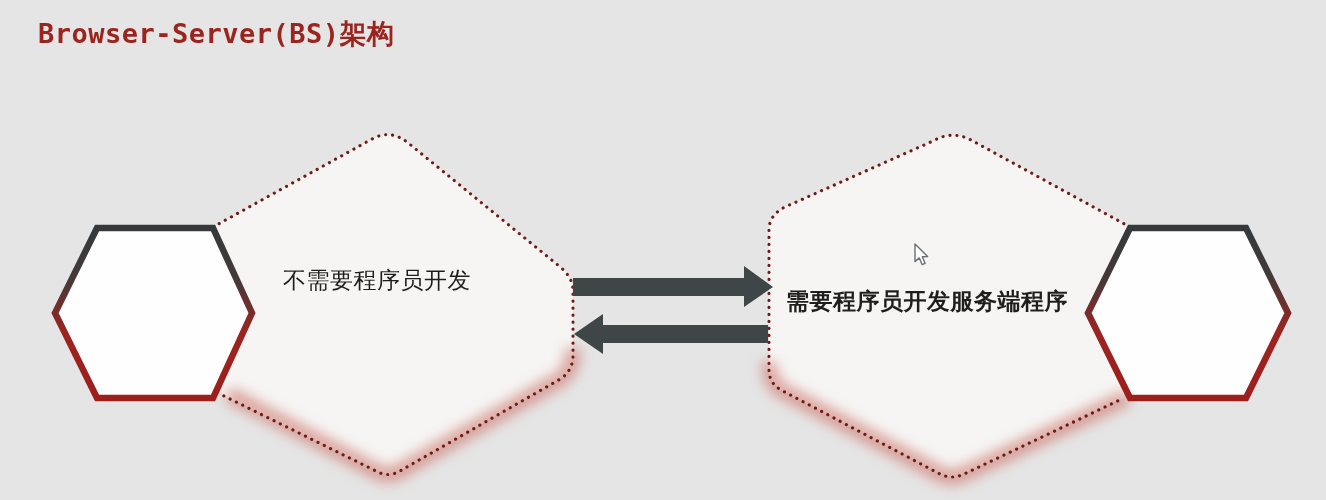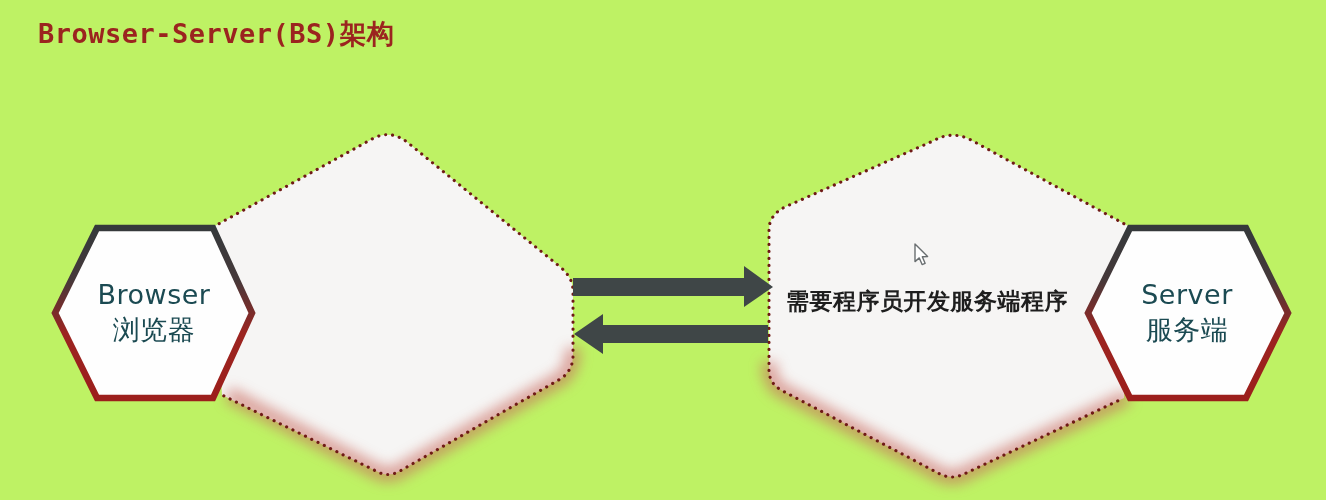--- a/index.html
+++ b/index.html
@@ -1,20 +1,20 @@
 <!DOCTYPE html>
 <html><head>
 <meta charset="utf-8">
 <style>
   html,body{margin:0;padding:0;background:#ffffff;}
   .stage{
     position:relative;
     width:1326px;height:500px;
     overflow:hidden;
-    background:#bef264;
+    background:#e5e5e5;
     font-family:"DejaVu Sans","Liberation Sans",sans-serif;
   }
   .title{
     position:absolute;left:38px;top:16px;
     font-family:"DejaVu Sans Mono","Liberation Mono",monospace;
     font-weight:bold;font-size:27px;color:#9b241f;
     letter-spacing:0.5px;white-space:nowrap;
   }
   .scene{position:absolute;left:0;top:0;}
   .note{
@@ -72,28 +72,21 @@
     </g>
 
     <polygon points="573,278 744,278 744,266 773,287 744,307 744,296 573,296" fill="#3f4647"></polygon>
     <polygon points="768,325 603,325 603,314 574,334 603,354 603,343 768,343" fill="#3f4647"></polygon>
 
     <polygon points="97,228 213,228 252,313 213,398 97,398 55,313" fill="#fefefe" stroke="url(#hexStroke)" stroke-width="6.5" stroke-linejoin="miter"></polygon>
 
     <polygon points="1130,228 1246,228 1288,313 1246,398 1130,398 1088,313" fill="#fefefe" stroke="url(#hexStroke)" stroke-width="6.5" stroke-linejoin="miter"></polygon>
   </svg>
 
+  <div class="note note-left-1">不需要程序员开发</div>
   <div class="note note-right-1">需要程序员开发服务端程序</div>
 
-  <div class="hexlabel hexlabel-browser">
-    <div>Browser</div>
-    <div>浏览器</div>
-  </div>
-  <div class="hexlabel hexlabel-server">
-    <div>Server</div>
-    <div>服务端</div>
-  </div>
 
   <svg class="cursor" width="20" height="26" viewBox="0 0 20 26">
     <path d="M2 1 L2 18.6 L6.3 14.9 L9.1 21.6 L12.1 20.3 L9.3 13.8 L14.6 13.5 Z" fill="#ffffff" stroke="#6a6f71" stroke-width="1.4" stroke-linejoin="round"></path>
   </svg>
 
 </div>
 
 </body></html>

